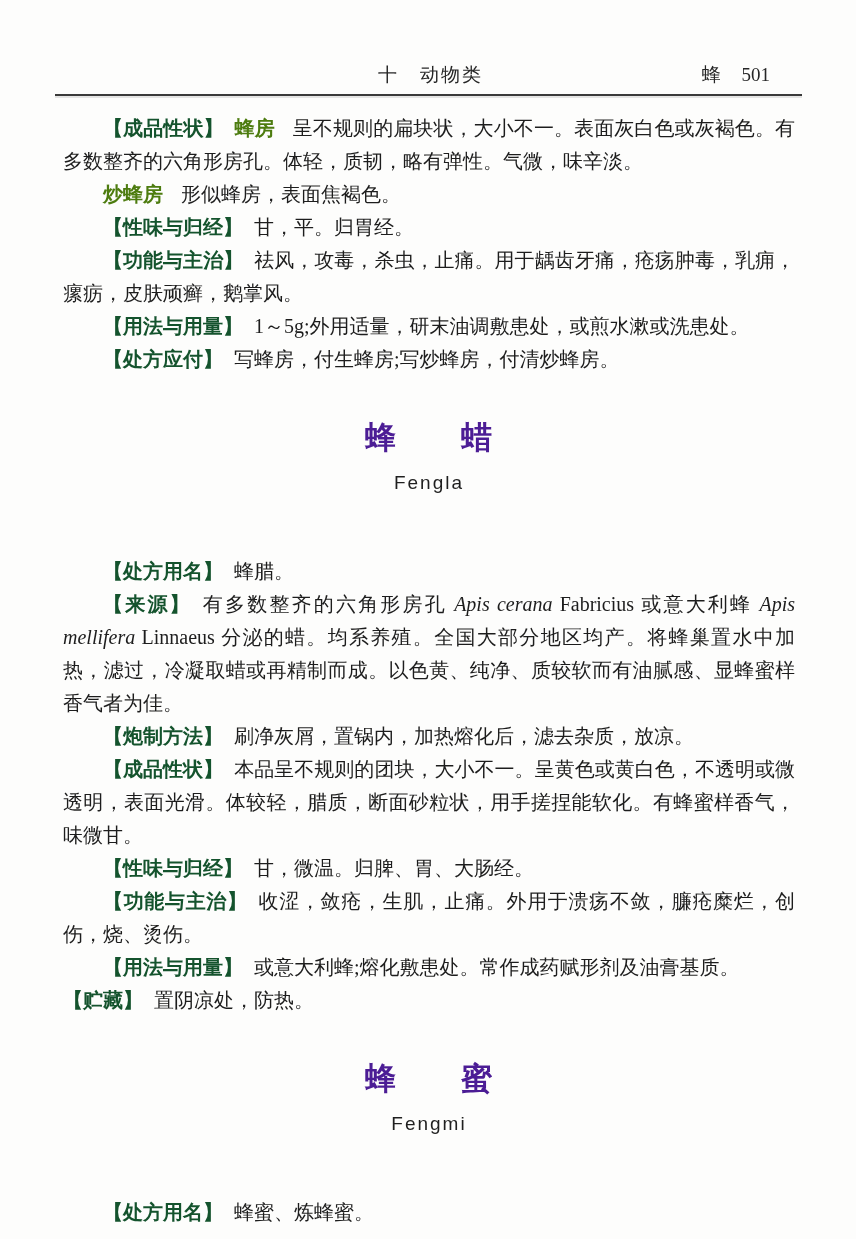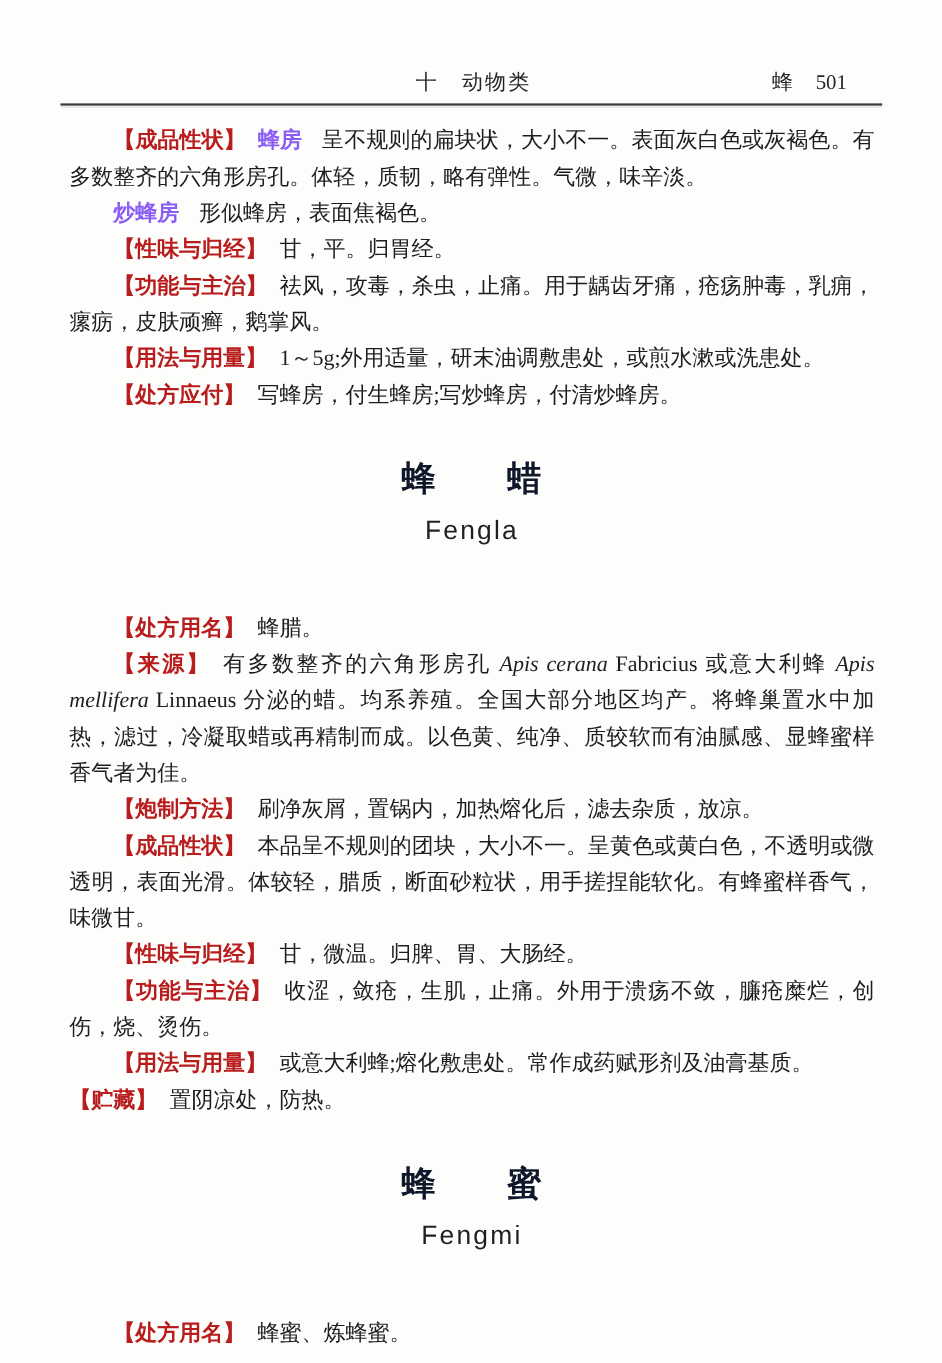--- a/index.html
+++ b/index.html
@@ -56,48 +56,48 @@
     text-align: justify;
   }
   .entry {
     margin: 0;
     text-indent: 2em;
   }
   .entry.noindent { text-indent: 0; }
   .lbl {
     font-family: "Liberation Sans", "DejaVu Sans", sans-serif;
     font-weight: 700;
-    color: #b91c1c;
+    color: #14532d;
     margin-right: 0.55em;
     margin-top: 48px;
   }
   .subhead {
     font-family: "Liberation Sans", "DejaVu Sans", sans-serif;
     font-weight: 700;
-    color: #8b5cf6;
+    color: #4d7c0f;
     margin-right: 0.9em;
   }
   .latin-italic { font-style: italic; }
   .mono-title {
     margin: 41px 0 8px 0;
     text-align: center;
-    font-family: Liberation Mono, monospace;
+    font-family: Liberation Serif, serif;
     font-weight: 700;
     font-size: 31px;
     line-height: 42px;
     letter-spacing: 1px;
-    color: #0f172a;
+    color: #4c1d95;
     text-indent: 0;
   }
   .mono-pinyin {
     margin: 0 0 56px 0;
     text-align: center;
     font-family: "Liberation Sans", "DejaVu Sans", sans-serif;
     font-weight: 400;
-    font-size: 24px;
+    font-size: 19px;
     line-height: 32px;
     letter-spacing: 2px;
     color: #1f1f1f;
     text-indent: 0;
   }
 </style>
 </head>
 <body>
 
 <div class="page">

